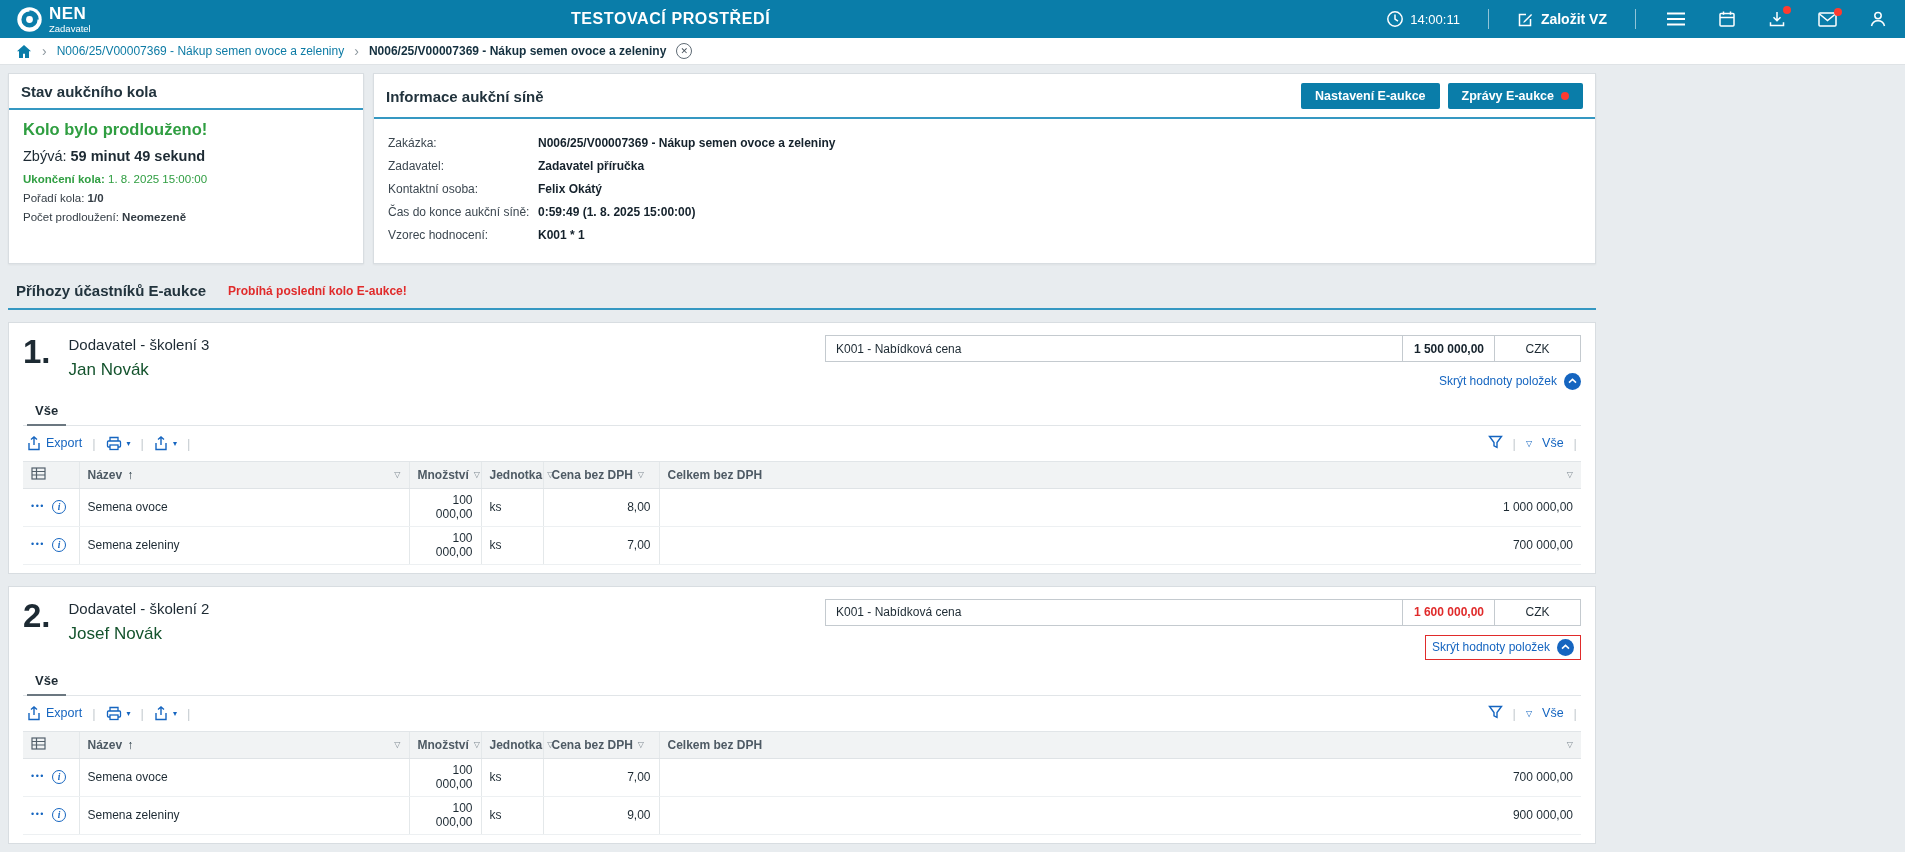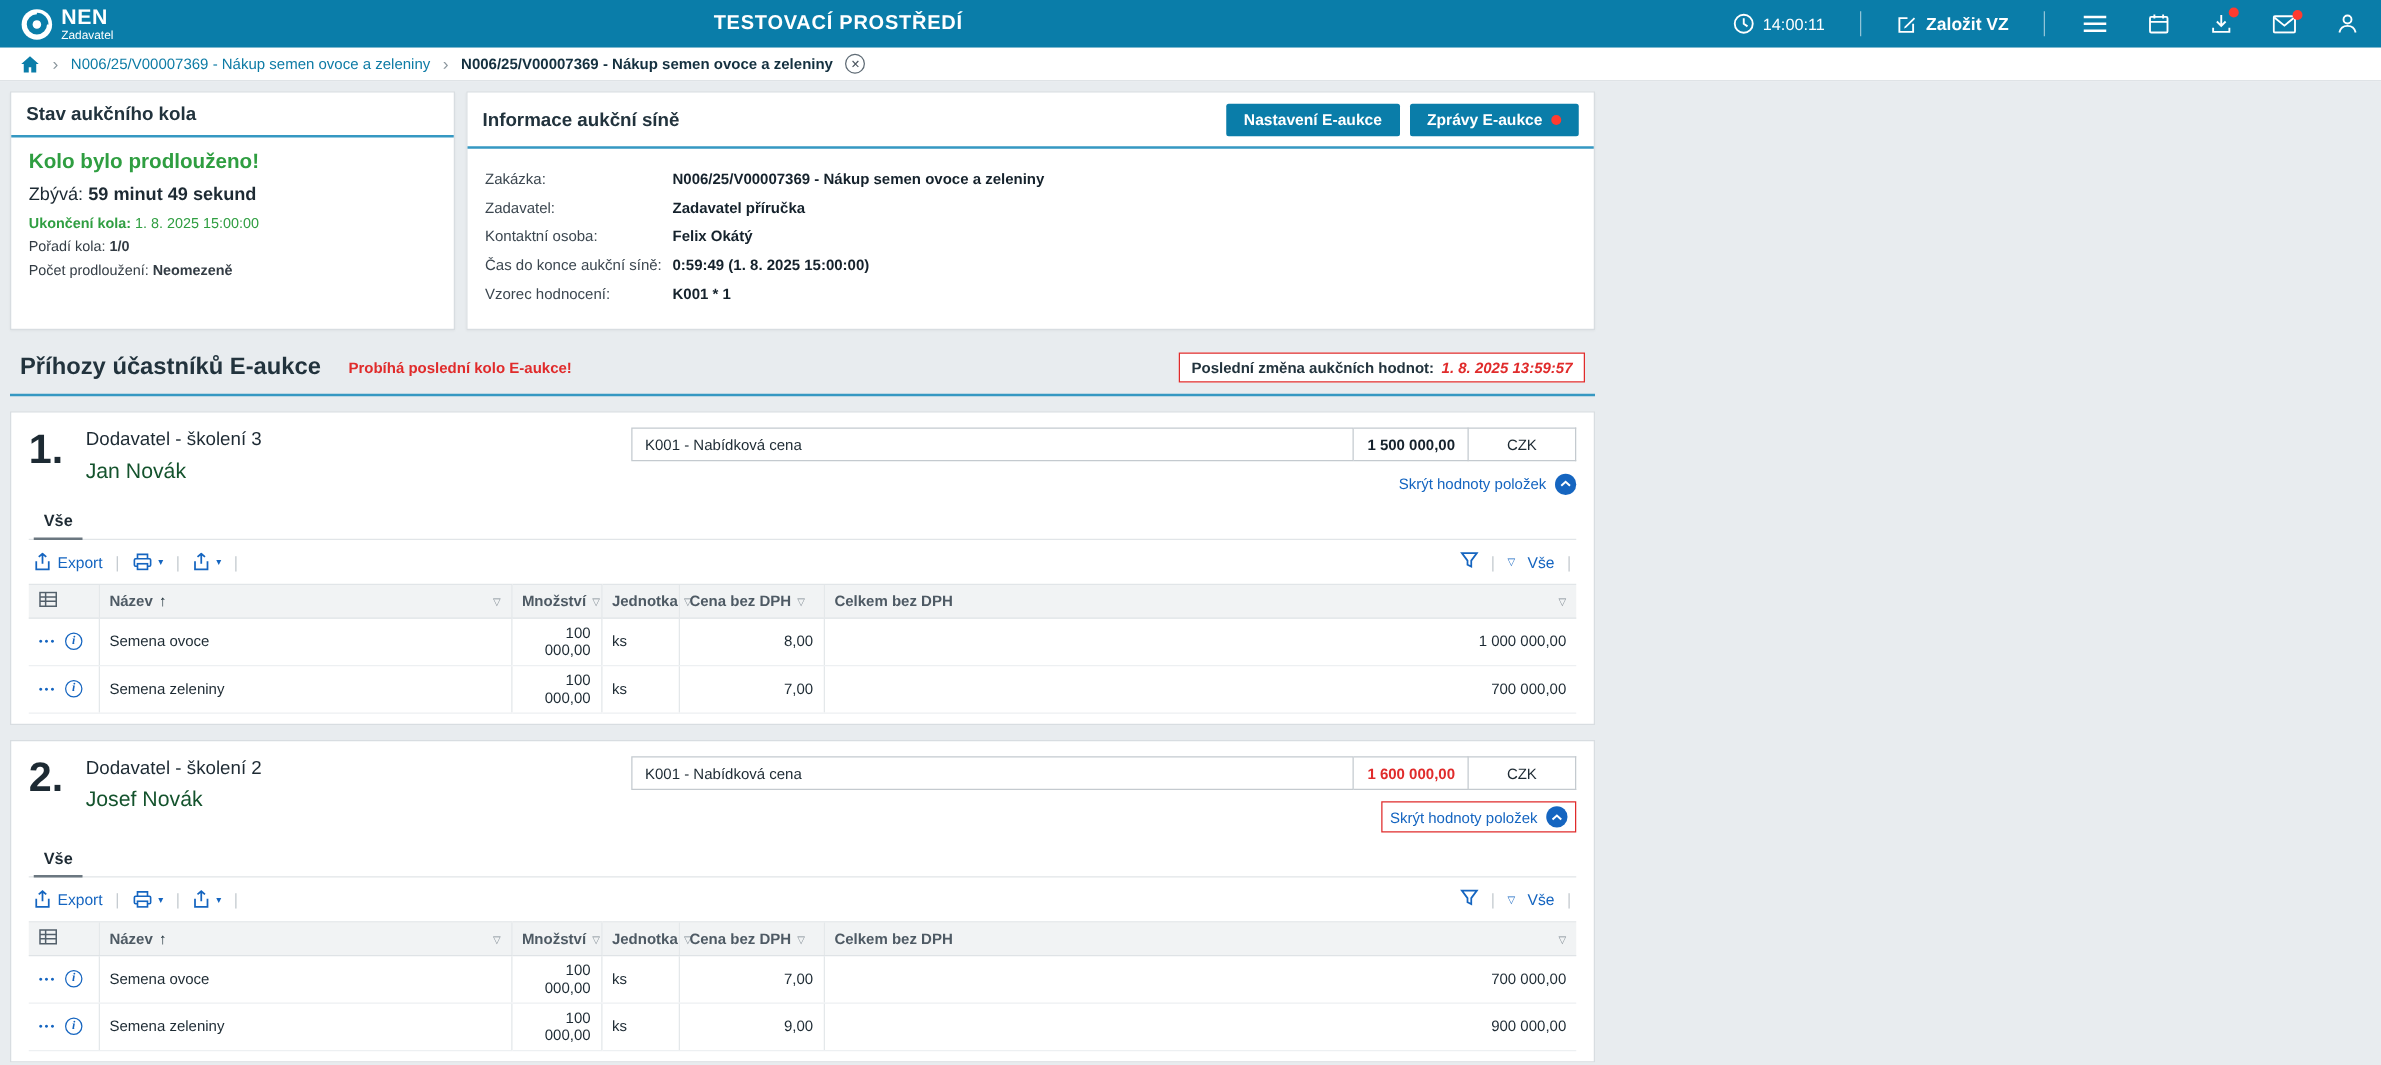--- a/index.html
+++ b/index.html
@@ -24,21 +24,21 @@
   
   .crumbbar { height:27px; background:#fff; display:flex; align-items:center; gap:10px; padding:0 16px; font-size:12px; border-bottom:1px solid #dfe3e6; }
   .crumb-home { display:flex; align-items:center; }
   .crumb-sep { color:#8d989f; font-size:14px; line-height:1; }
   .crumb-link { color:#0d7ba5; }
   .crumb-current { color:#14303f; font-weight:700; }
   .crumb-close { width:16px; height:16px; border:1px solid #5f6b75; border-radius:50%; color:#47525c; font-size:9px; display:inline-flex; align-items:center; justify-content:center; cursor:pointer; }
 
   
   .content { padding:8px 8px 0; }
-  .inner { width:1268px;border-radius:18px; }
+  .inner { width:1588px;border-radius:18px; }
   .toprow { display:flex; gap:9px; align-items:stretch; }
 
   .card { background:#fff; border:1px solid #d8dde1; box-shadow:0 1px 2px rgba(0,0,0,.05); }
   .card-head { display:flex; align-items:center; justify-content:space-between; padding:9px 12px 8px; border-bottom:2px solid #3598c2; }
   .card-title { font-size:15px; font-weight:700; color:#22333d; }
   .status-card { width:356px; flex:none; }
   .info-card { flex:1; }
   .card-body { padding:10px 14px 12px; }
 
   .extended-msg { color:#2f9e41; font-weight:700; font-size:16.5px; }
@@ -52,21 +52,21 @@
   .head-btns { display:flex; gap:8px; }
   .btn-teal { background:#0a7da9; color:#fff; font-size:12.5px; font-weight:700; padding:6px 14px; border-radius:2px; display:flex; align-items:center; gap:7px; }
   .reddot { width:8px; height:8px; border-radius:50%; background:#ff3b2f; display:inline-block; }
 
   .info-row { display:flex; margin:7px 0 9px; font-size:12px; }
   .info-label { width:150px; flex:none; color:#3c4750; }
   .info-value { font-weight:700; color:#15222c; }
 
   
   .section-head { display:flex; align-items:center; margin-top:14px; padding:4px 8px 9px; border-bottom:2px solid #3598c2; }
-  .section-title { font-size:19px; font-weight:700; color:#22333d; }
+  .section-title { font-size:15px; font-weight:700; color:#22333d; }
   .section-notice { color:#e02b2b; font-weight:700; font-size:12px; margin-left:22px; }
   .last-change { margin-left:auto; border:1px solid #e02b2b; background:#fff; padding:4px 9px; font-size:12px; display:flex; gap:6px; align-items:center; }
   .lc-label { font-weight:700; color:#22333d; }
   .lc-value { font-weight:700; font-style:italic; color:#e02b2b; }
 
   
   .pcard { margin-top:12px; background:#fff; border:1px solid #d8dde1; padding:12px 14px 8px; }
   .p-top { display:flex; }
   .p-rank { font-size:33px; font-weight:700; color:#1d2a33; line-height:1.05; margin-right:18px; }
   .p-names { padding-top:1px; }
@@ -254,24 +254,20 @@
           <span class="info-label">Vzorec hodnocení:</span>
           <span class="info-value">K001 * 1</span>
         </div>
       </div>
     </section>
   </div>
 
   <div class="section-head">
     <h2 class="section-title">Příhozy účastníků E-aukce</h2>
     <span class="section-notice">Probíhá poslední kolo E-aukce!</span>
-    <div class="last-change">
-      <span class="lc-label">Poslední změna aukčních hodnot:</span>
-      <span class="lc-value">1. 8. 2025 13:59:57</span>
-    </div>
   </div>
 
   <section class="pcard">
     <div class="p-top">
       <div class="p-rank">1.</div>
       <div class="p-names">
         <div class="p-name">Dodavatel - školení 3</div>
         <div class="p-person">Jan Novák</div>
       </div>
       <div class="p-right">

